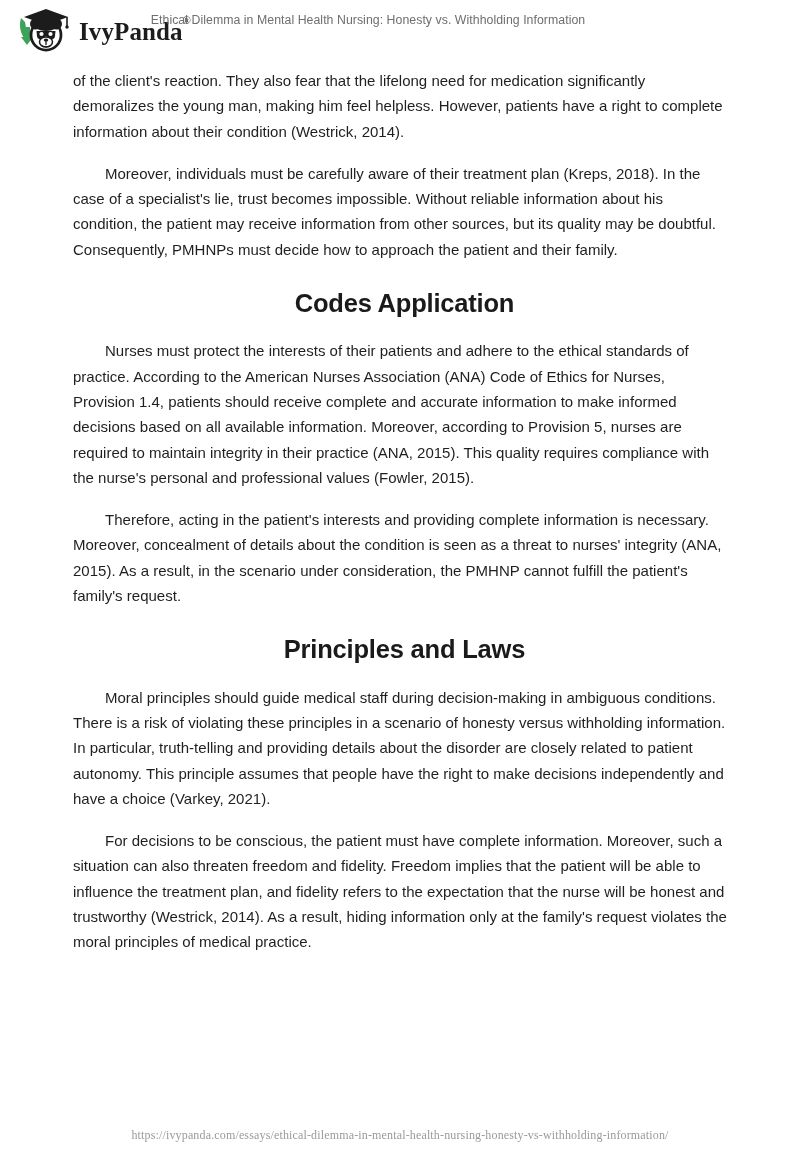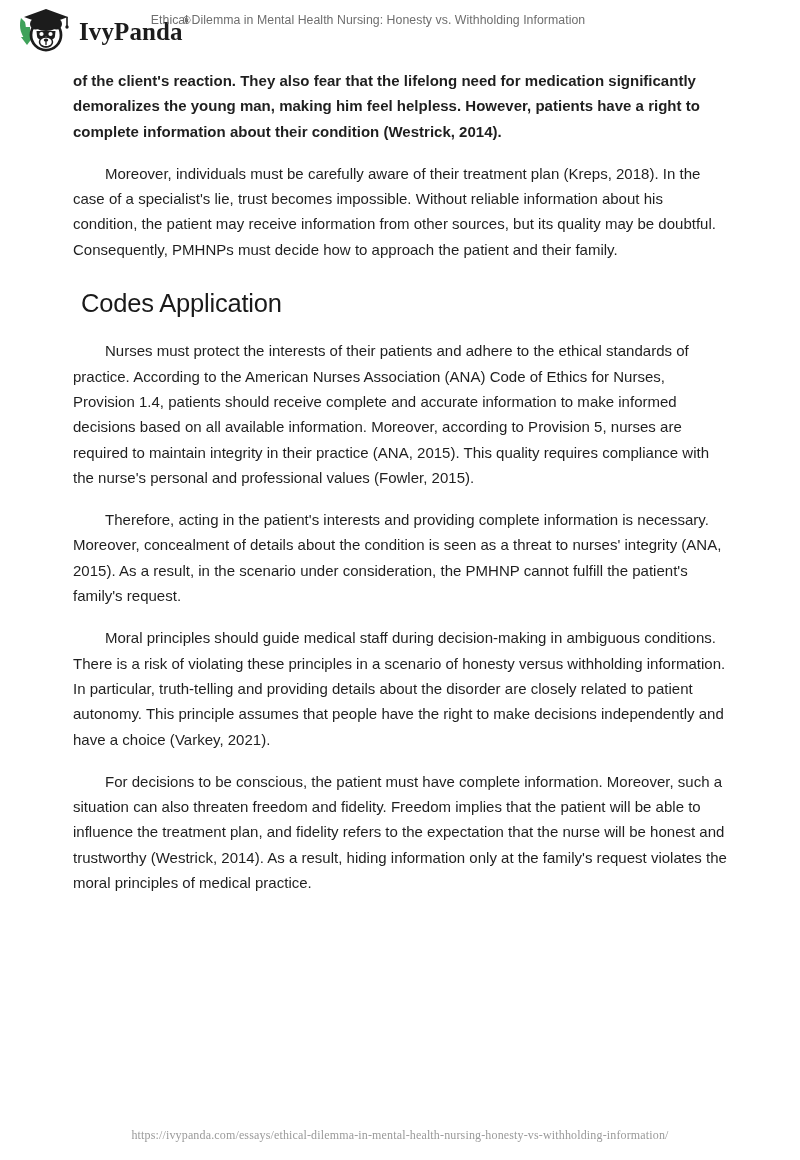--- a/index.html
+++ b/index.html
@@ -87,30 +87,30 @@
     line-height: 25.3px;
     color: #1f1f1f;
     margin: 0 0 17px 0;
     text-indent: 32px;
     text-align: left;
     letter-spacing: 0.01px;
   }
 
   .para.no-indent {
     text-indent: 0;
-    font-weight: bold;
   }
 
   .section-heading {
     font-size: 25.5px;
-    font-weight: normal;
+    font-weight: bold;
     color: #1a1a1a;
     margin: 27px 0 20px 8px;
     line-height: 1.15;
     letter-spacing: -0.2px;
+    text-align: center;
   }
 
   
   .page-footer {
     position: absolute;
     left: 0;
     bottom: 17px;
     width: 800px;
     text-align: center;
   }
@@ -159,19 +159,20 @@
 
   <div class="header-title">Ethical Dilemma in Mental Health Nursing: Honesty vs. Withholding Information</div>
 </div>
 
 <div class="content">
     <p class="para no-indent">of the client's reaction. They also fear that the lifelong need for medication significantly demoralizes the young man, making him feel helpless. However, patients have a right to complete information about their condition (Westrick, 2014).</p>
     <p class="para">Moreover, individuals must be carefully aware of their treatment plan (Kreps, 2018). In the case of a specialist's lie, trust becomes impossible. Without reliable information about his condition, the patient may receive information from other sources, but its quality may be doubtful. Consequently, PMHNPs must decide how to approach the patient and their family.</p>
     <h2 class="section-heading">Codes Application</h2>
     <p class="para">Nurses must protect the interests of their patients and adhere to the ethical standards of practice. According to the American Nurses Association (ANA) Code of Ethics for Nurses, Provision 1.4, patients should receive complete and accurate information to make informed decisions based on all available information. Moreover, according to Provision 5, nurses are required to maintain integrity in their practice (ANA, 2015). This quality requires compliance with the nurse's personal and professional values (Fowler, 2015).</p>
     <p class="para">Therefore, acting in the patient's interests and providing complete information is necessary. Moreover, concealment of details about the condition is seen as a threat to nurses' integrity (ANA, 2015). As a result, in the scenario under consideration, the PMHNP cannot fulfill the patient's family's request.</p>
+    <h2 class="section-heading">Principles and Laws</h2>
     <p class="para">Moral principles should guide medical staff during decision-making in ambiguous conditions. There is a risk of violating these principles in a scenario of honesty versus withholding information. In particular, truth-telling and providing details about the disorder are closely related to patient autonomy. This principle assumes that people have the right to make decisions independently and have a choice (Varkey, 2021).</p>
     <p class="para">For decisions to be conscious, the patient must have complete information. Moreover, such a situation can also threaten freedom and fidelity. Freedom implies that the patient will be able to influence the treatment plan, and fidelity refers to the expectation that the nurse will be honest and trustworthy (Westrick, 2014). As a result, hiding information only at the family's request violates the moral principles of medical practice.</p>
   </div>
 
 <div class="page-footer">
   <span class="footer-url">https://ivypanda.com/essays/ethical-dilemma-in-mental-health-nursing-honesty-vs-withholding-information/</span>
 </div>
 
 </body></html>

